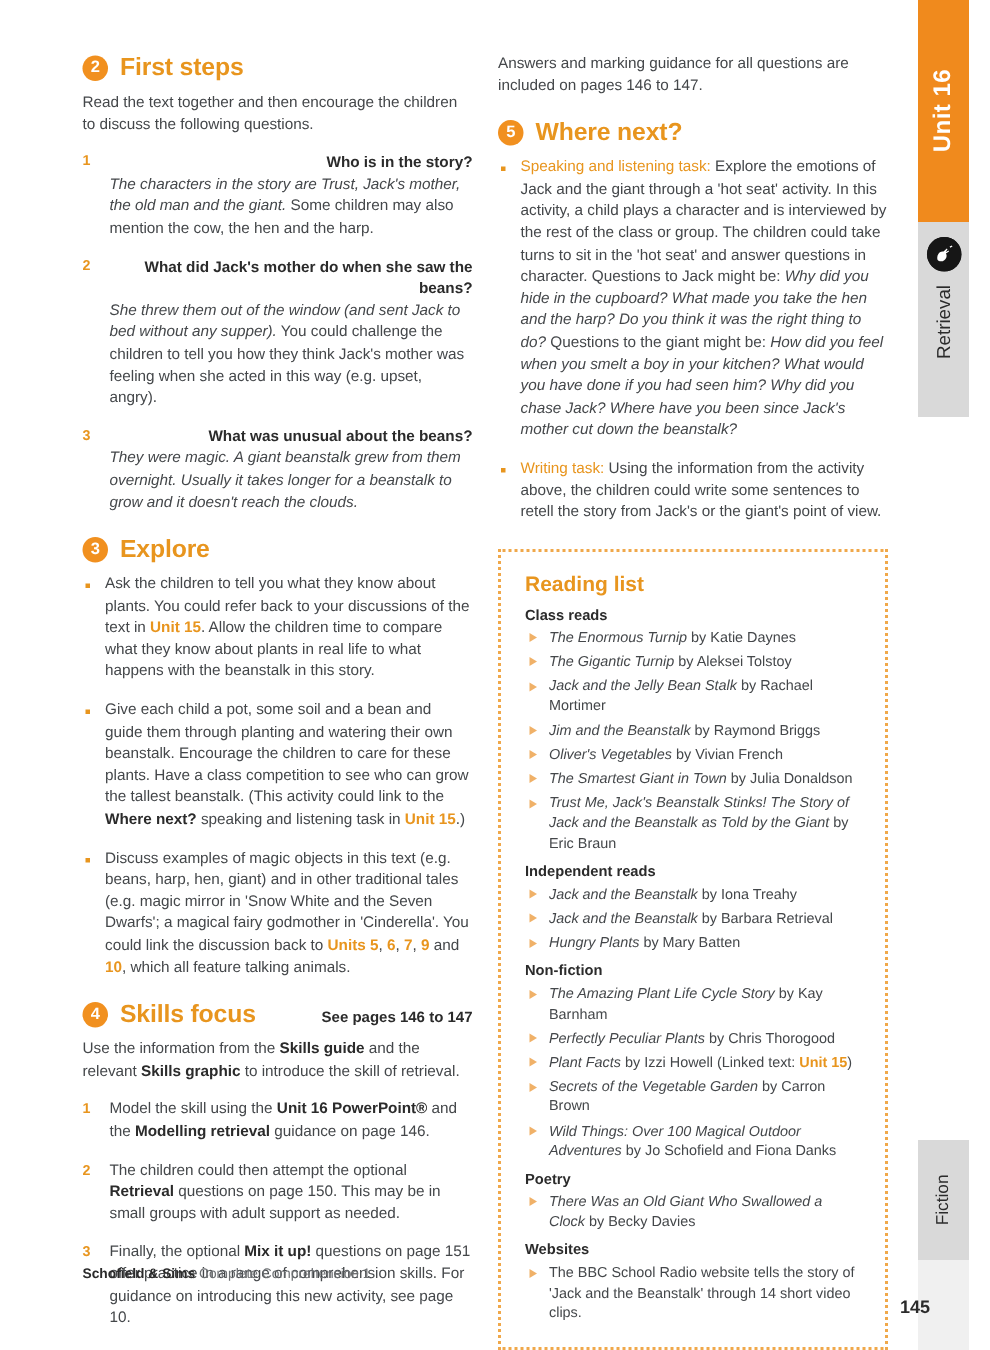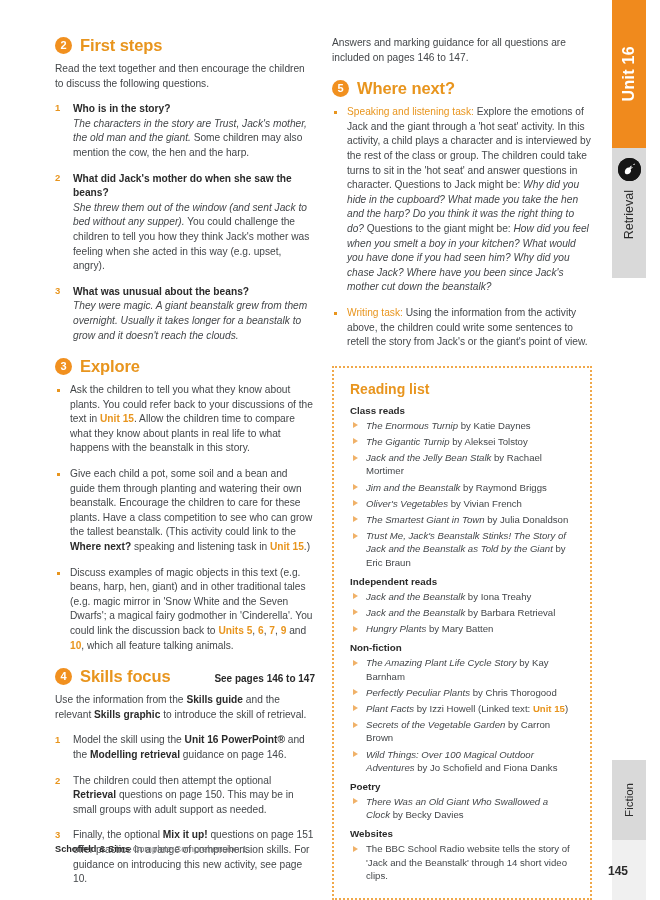--- a/index.html
+++ b/index.html
@@ -100,23 +100,24 @@
   .rail-pagebox {
     position: absolute;
     top: 840px;
     right: 14px;
     width: 34px;
     height: 60px;
     background: #f0f0f0;
   }
   .page-number {
     position: absolute;
-    right: 18px;
+    right: 33px;
     top: 864px;
     width: 34px;
+    text-align: center;
     font-size: 12px;
     font-weight: bold;
     color: #2b2b2b;
   }
 
   
   .col {
     position: absolute;
     top: 36px;
     width: 260px;
@@ -180,20 +181,21 @@
     color: #e8951e;
     font-size: 9.5px;
     font-weight: bold;
   }
   .q-text {
     font-size: 10.2px;
     line-height: 14.6px;
     font-weight: bold;
     color: #2b2b2b;
     display: block;
+    text-align: right;
   }
   .a-text {
     font-size: 10.2px;
     line-height: 14.6px;
     color: #44474a;
     display: block;
   }
   .a-text i { font-style: italic; }
 
   

